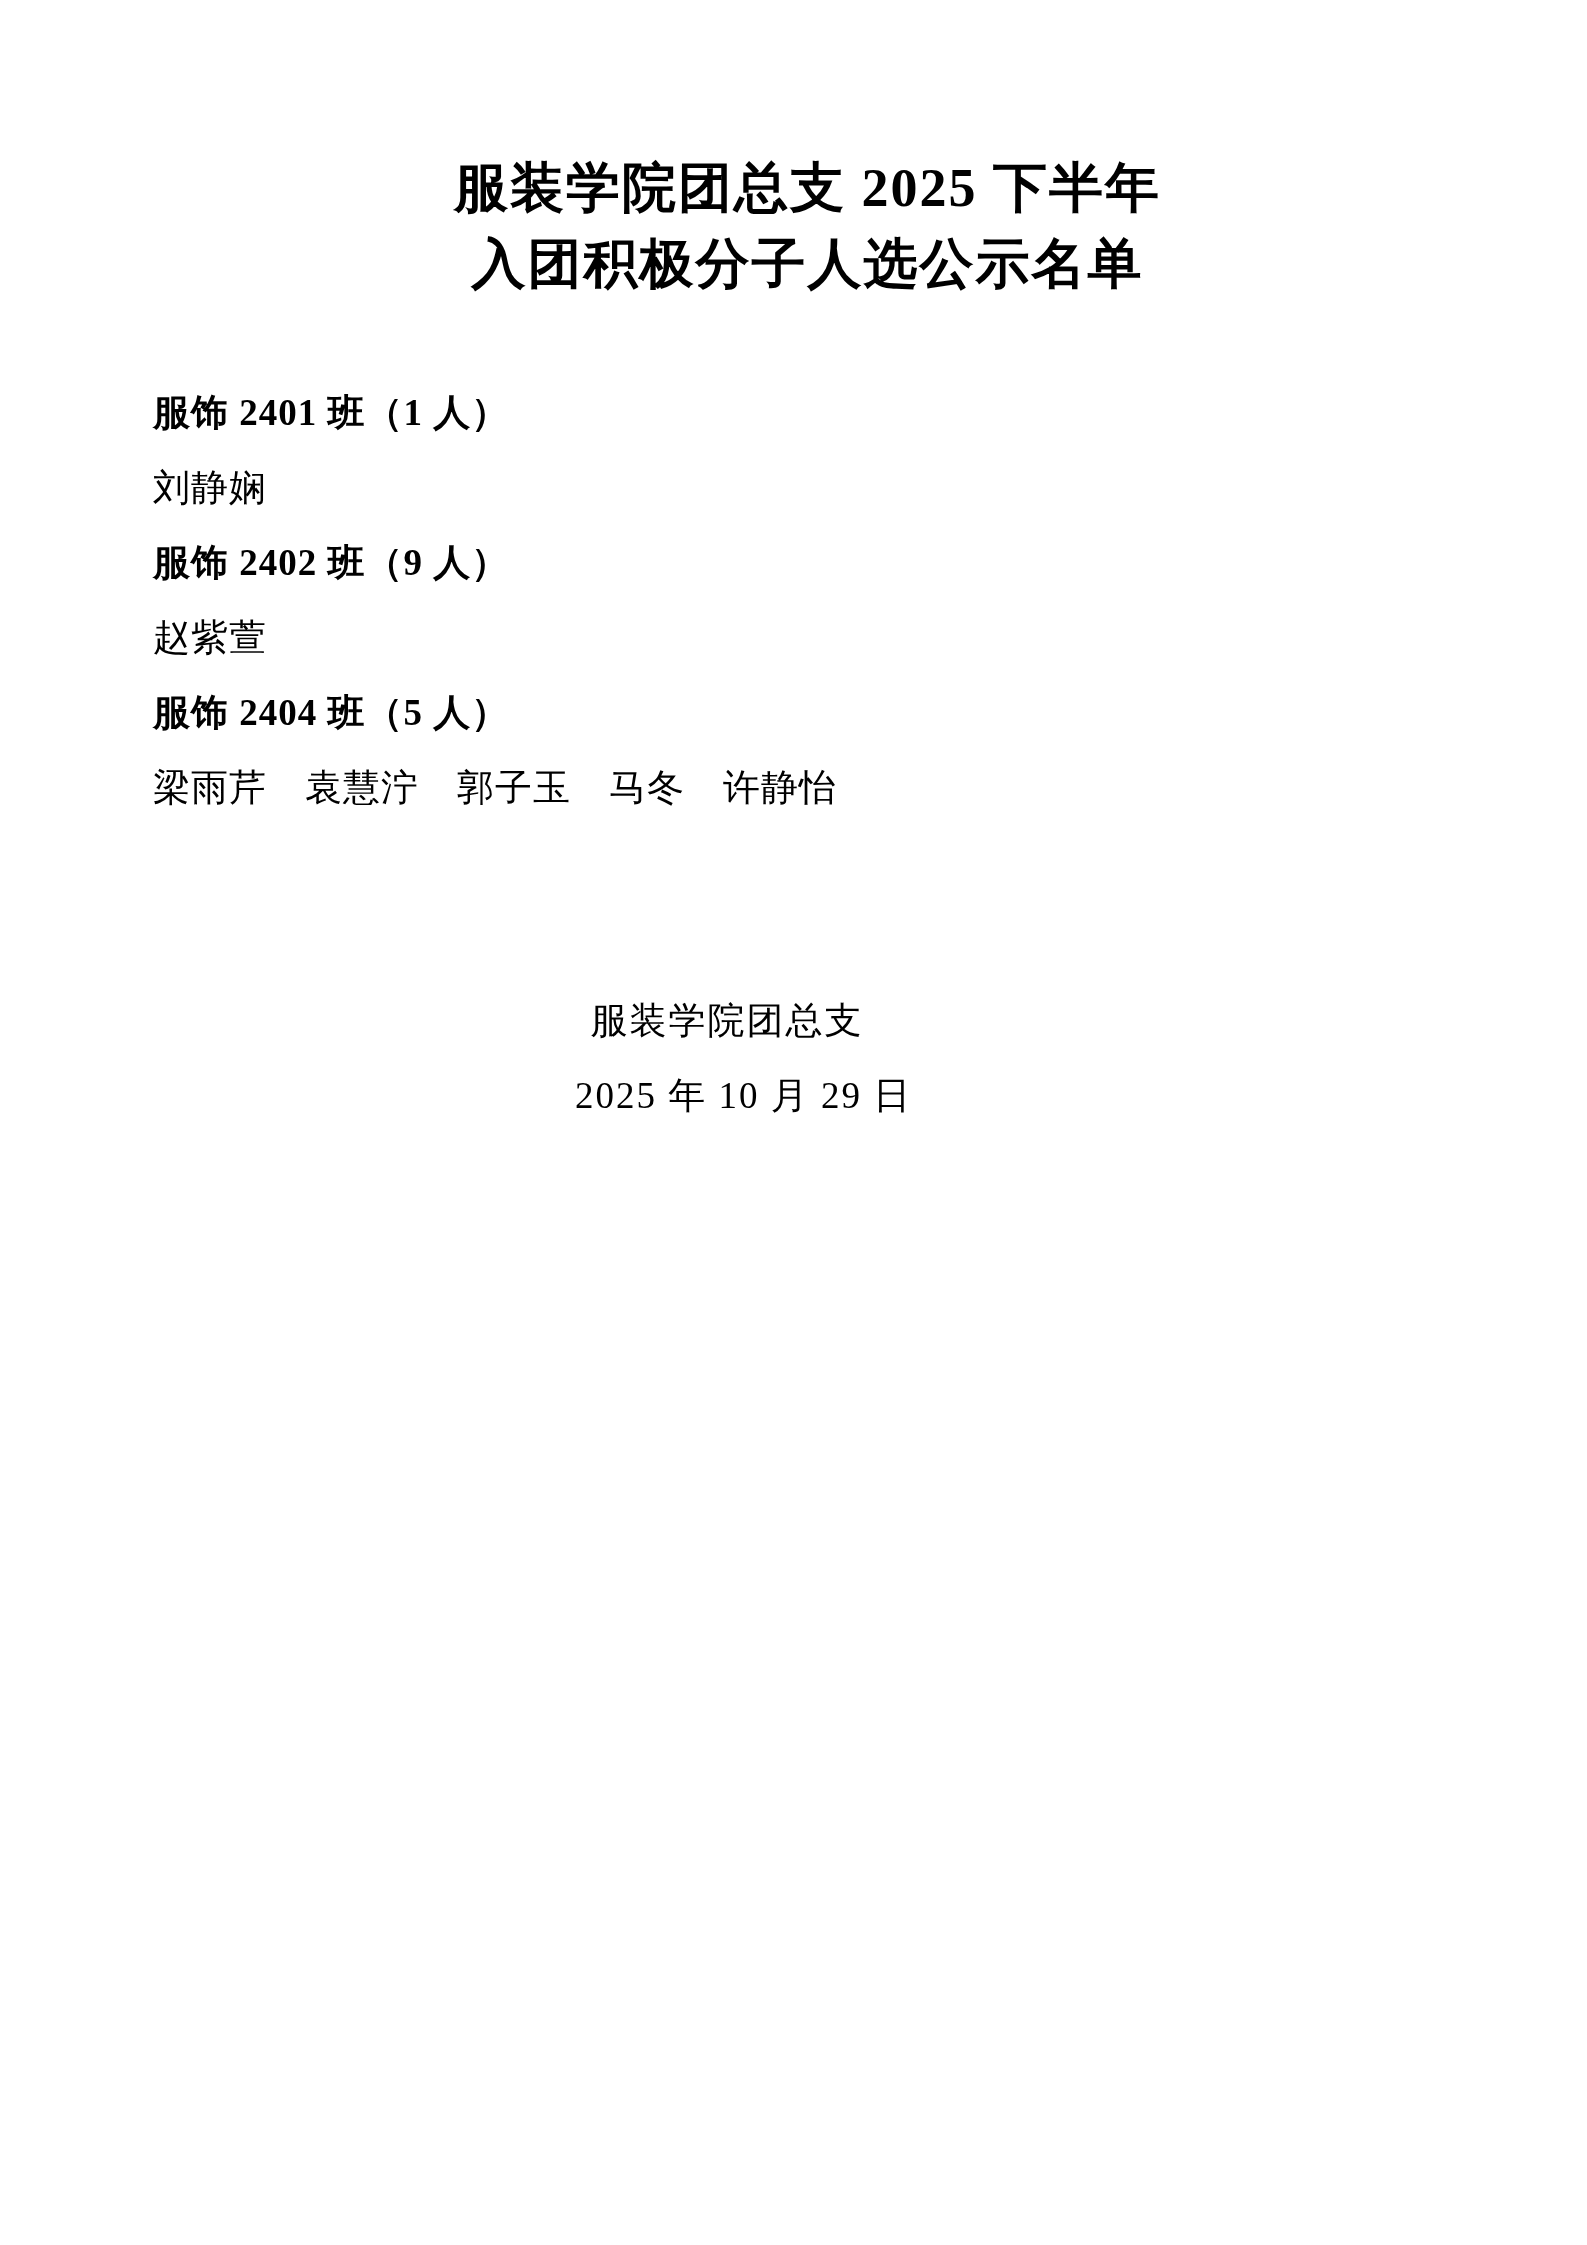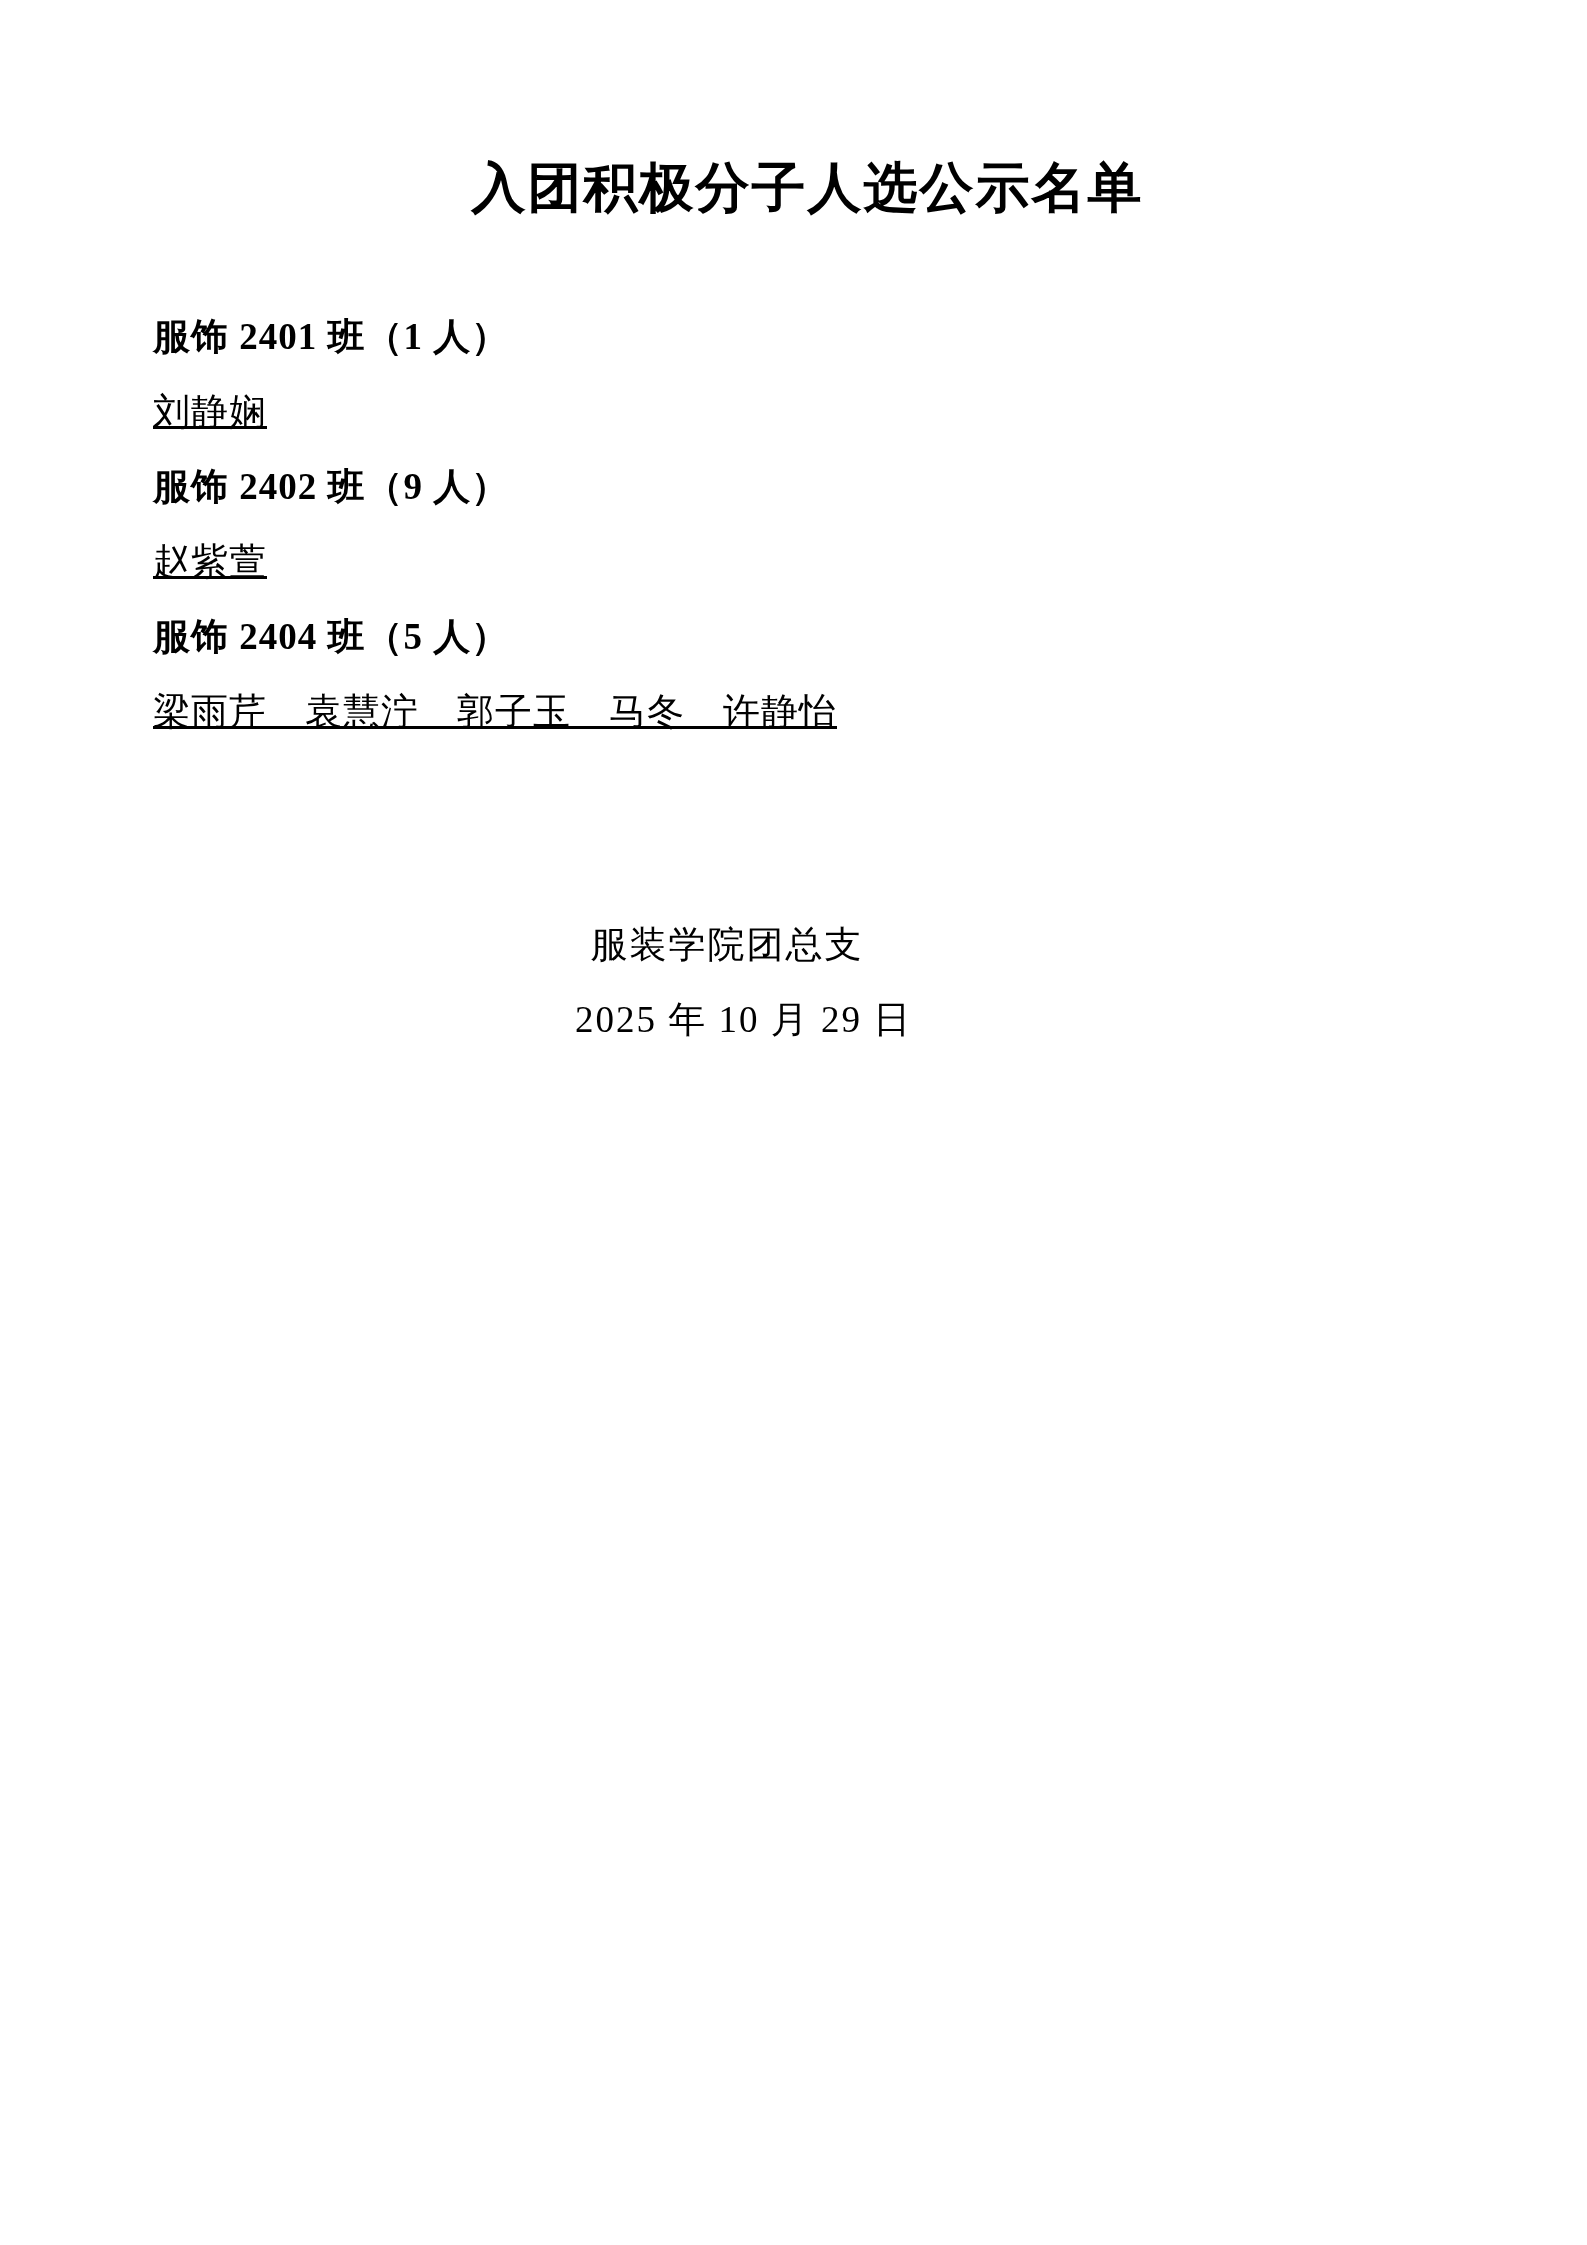--- a/index.html
+++ b/index.html
@@ -43,38 +43,39 @@
     text-align-last: auto;
     white-space: normal;
   }
   .class-list {
     margin-top: 73px;
     font-size: 37px;
     line-height: 75px;
     letter-spacing: 1px;
   }
   .class-heading { font-weight: 600; }
-  .class-names { font-weight: 400; text-decoration: underline; }
+  .class-names { font-weight: 400; }
   .signature-block {
     margin-top: 158px;
     font-size: 37px;
     line-height: 75px;
     letter-spacing: 2px;
     text-align: center;
   }
   .sig-org  { padding-right: 161px; }
   .sig-date { padding-right: 128px; }
 </style>
 </head>
 <body>
 
 <div class="page">
   <div class="content">
 
     <div class="title-block">
+      <div class="title-line">服装学院团总支 2025 下半年</div>
       <div class="title-line">入团积极分子人选公示名单</div>
     </div>
 
 
     <div class="class-list">
       <div class="class-heading">服饰 2401 班（1 人）</div>
       <div class="class-names">刘静娴</div>
       <div class="class-heading">服饰 2402 班（9 人）</div>
       <div class="class-names">赵紫萱</div>
       <div class="class-heading">服饰 2404 班（5 人）</div>

